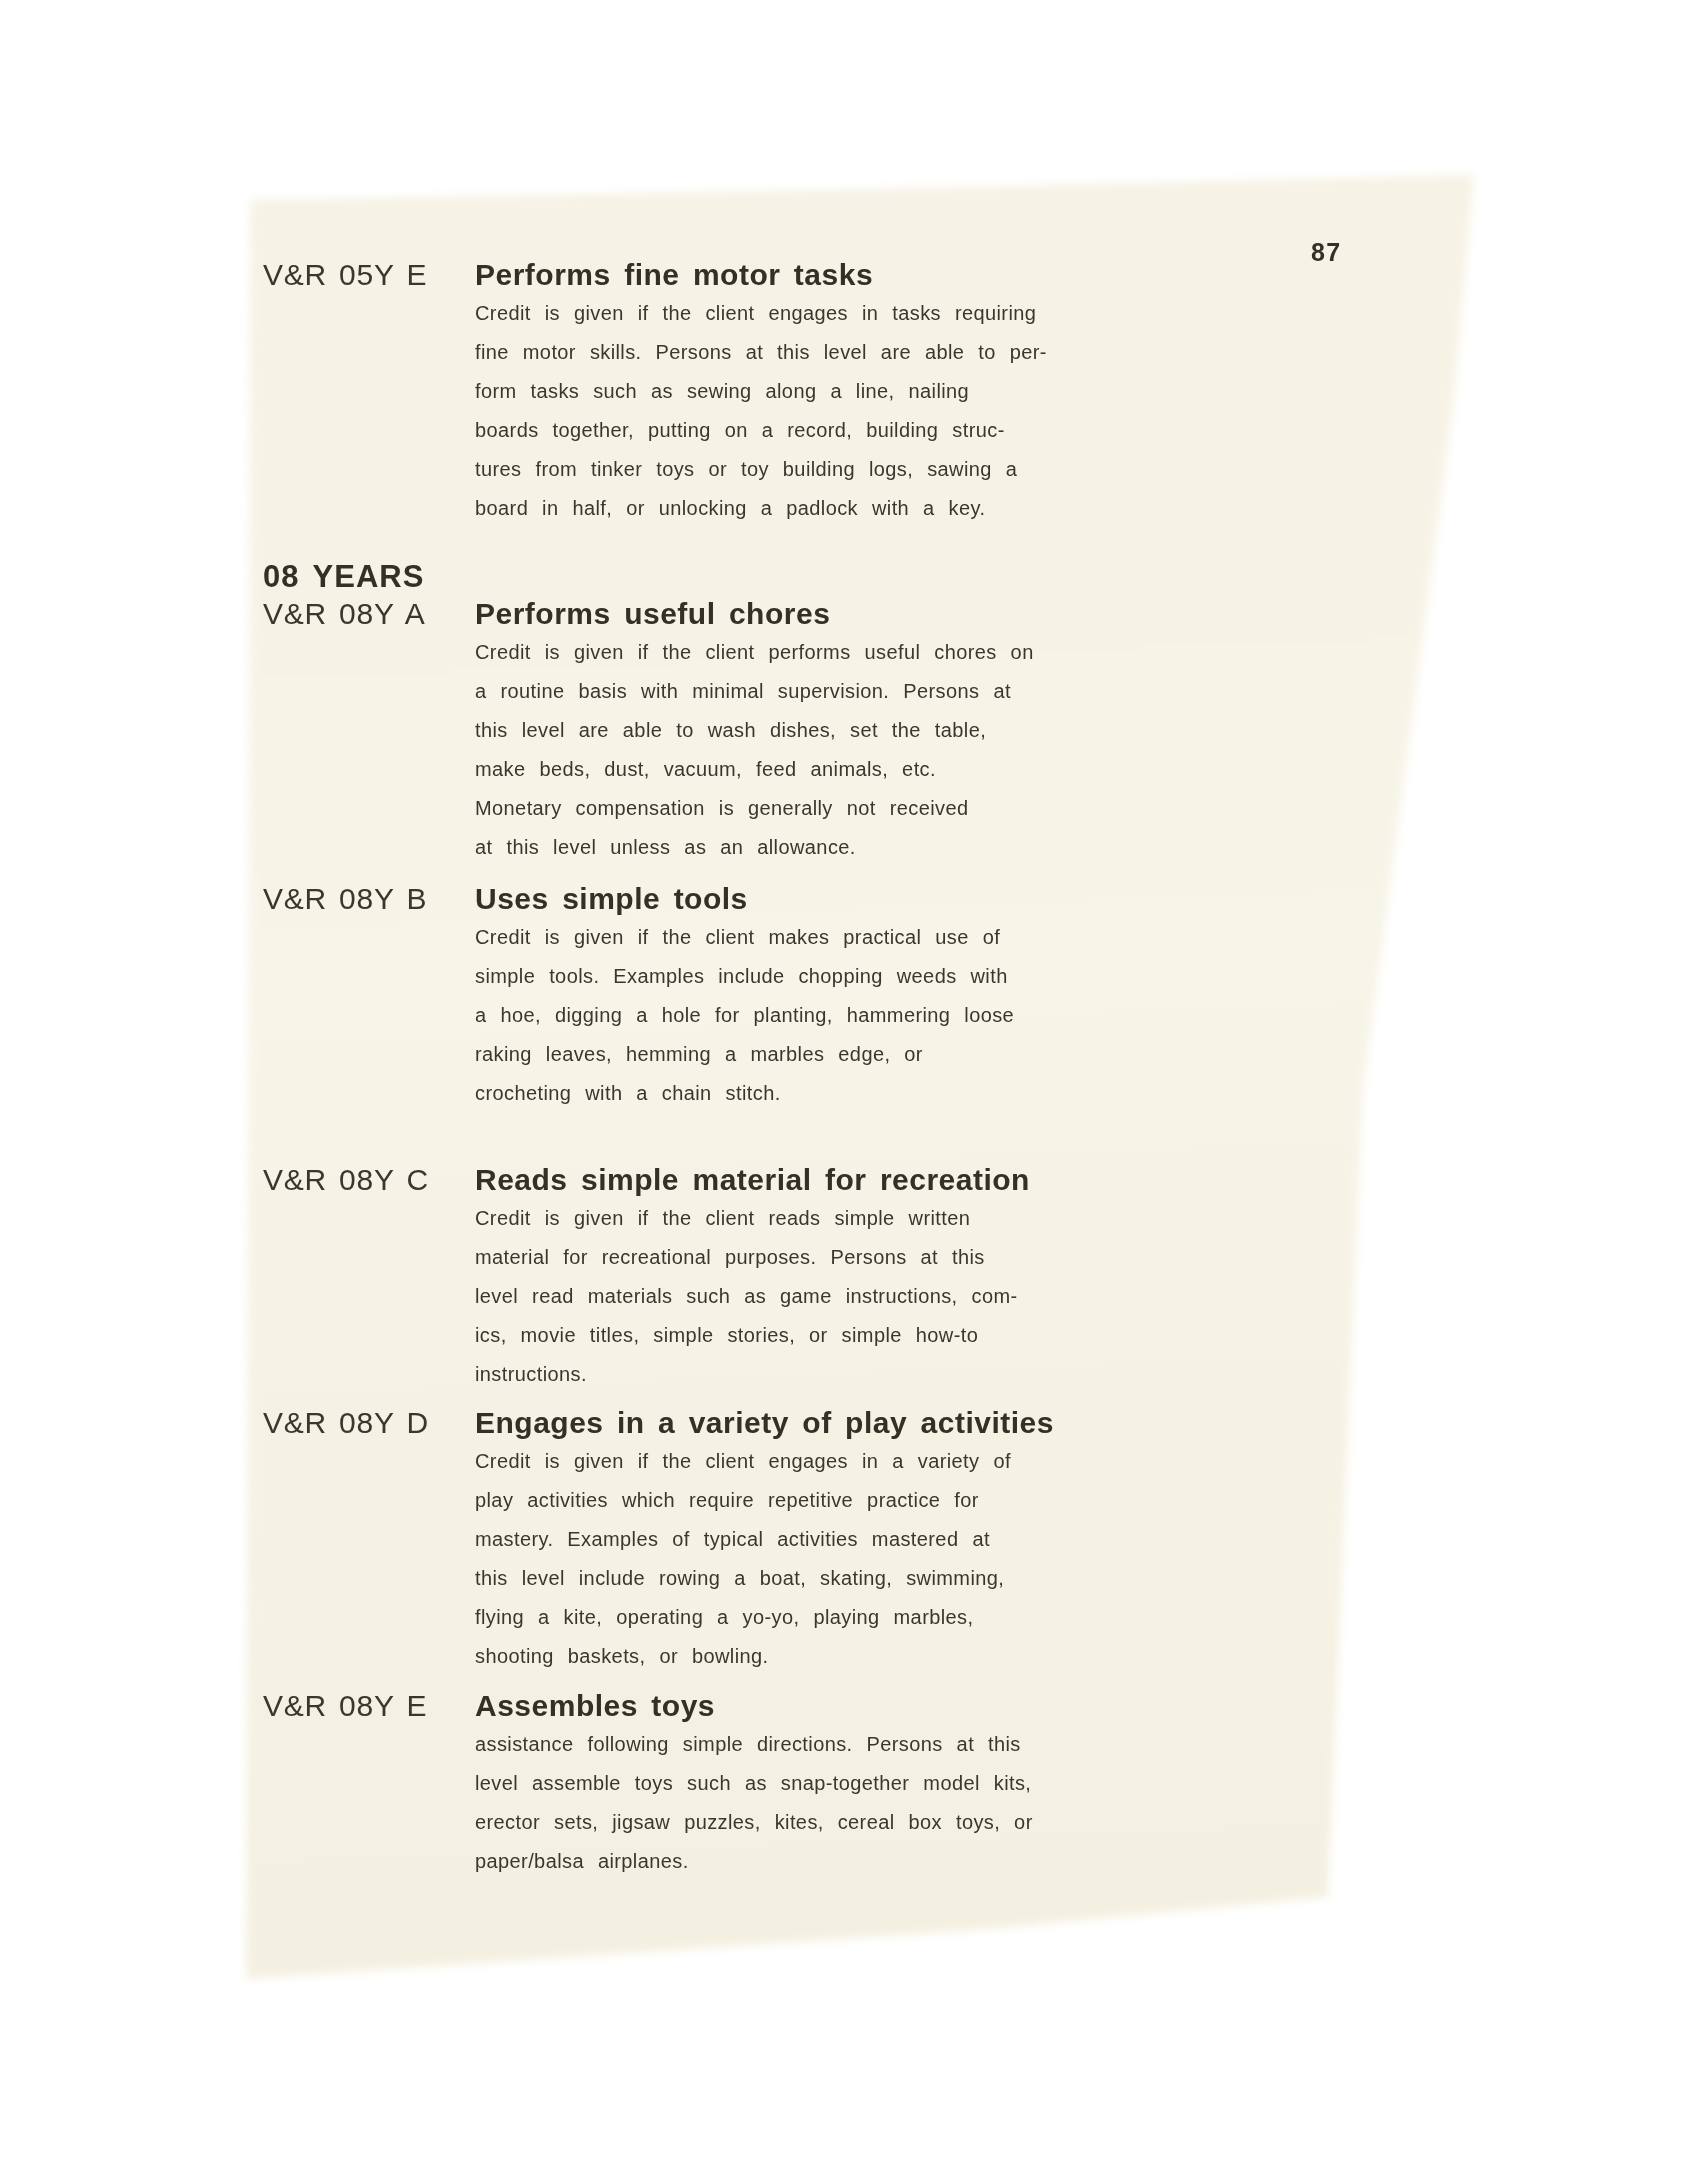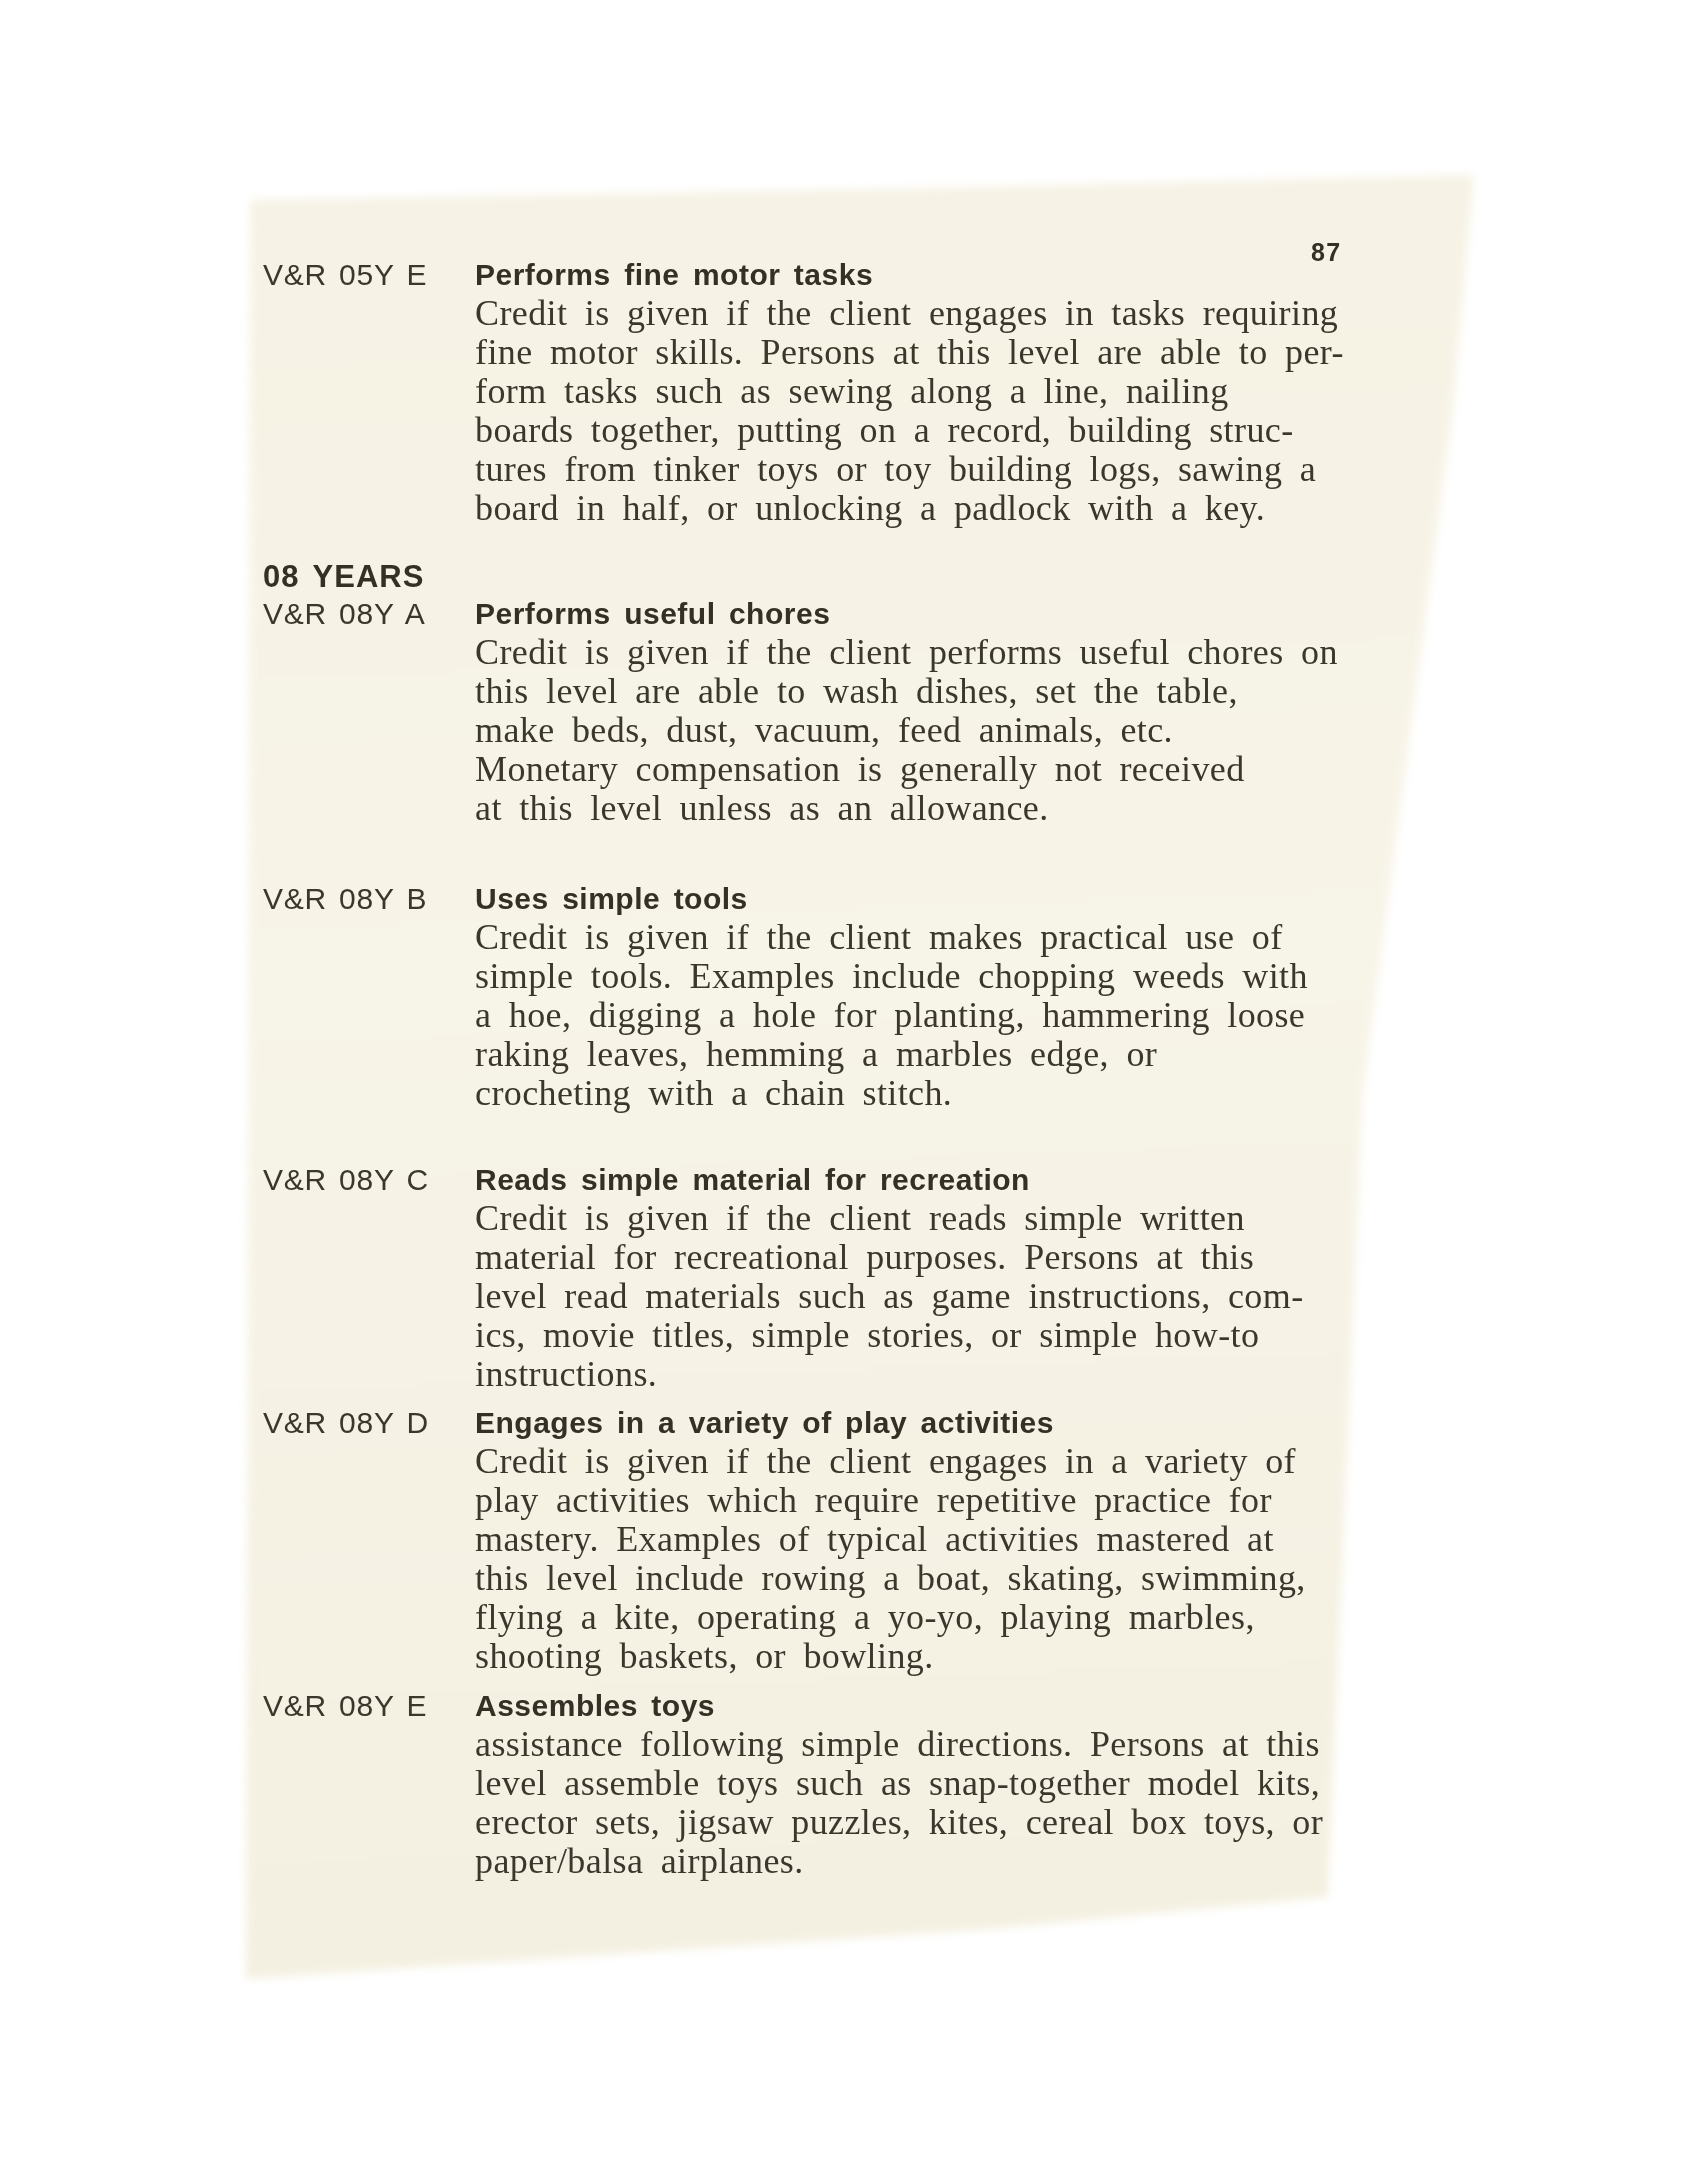--- a/index.html
+++ b/index.html
@@ -77,27 +77,26 @@
   .heading {
     font-size: 30px;
     font-weight: bold;
     line-height: 39px;
     letter-spacing: 0.5px;
     word-spacing: 4.6px;
     white-space: nowrap;
     color: var(--heading-color, #343025);
   }
   .line {
-    font-size: 36px;
+    font-size: 20px;
     line-height: 39px;
     letter-spacing: 0.4px;
     word-spacing: 8px;
     white-space: nowrap;
     color: var(--text-color, #3b372c);
-    font-family: Liberation Serif, serif;
   }
 </style>
 </head>
 <body>
 
 <div class="canvas">
 
   <div class="paper-wrap">
     <div class="paper"></div>
   </div>
@@ -117,20 +116,21 @@
       </div>
   </div>
 
   <div class="year-header" style="top:557px">08 YEARS</div>
 
   <div class="label" style="top:594px">V&amp;R 08Y A</div>
   <div class="content" style="top:594px">
     <div class="heading">Performs useful chores</div>
     <div>
         <div class="line">Credit is given if the client performs useful chores on</div>
+        <div class="line">a routine basis with minimal supervision. Persons at</div>
         <div class="line">this level are able to wash dishes, set the table,</div>
         <div class="line">make beds, dust, vacuum, feed animals, etc.</div>
         <div class="line">Monetary compensation is generally not received</div>
         <div class="line">at this level unless as an allowance.</div>
       </div>
   </div>
 
   <div class="label" style="top:879px">V&amp;R 08Y B</div>
   <div class="content" style="top:879px">
     <div class="heading">Uses simple tools</div>

